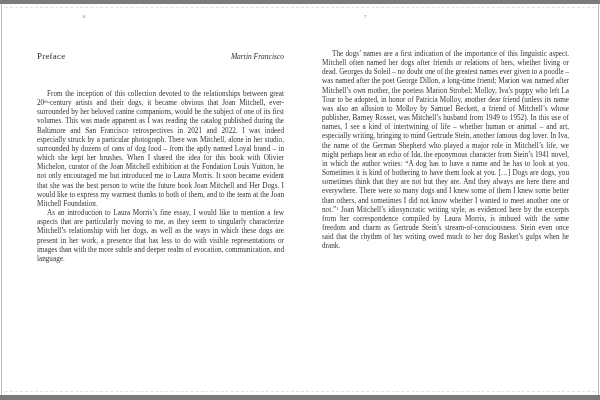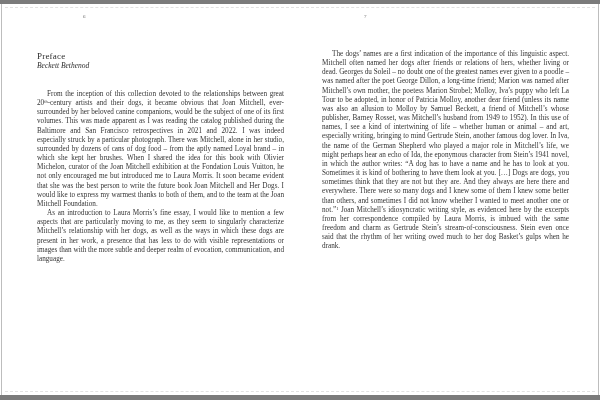--- a/index.html
+++ b/index.html
@@ -54,21 +54,20 @@
     color: #6a6a6a;
   }
   .page-left  .page-number { left: 46px; }
   .page-right .page-number { left: 42px; }
   .page-header {
     position: absolute;
     top: 51px; left: 0; right: 0;
     display: flex;
     justify-content: space-between;
     align-items: baseline;
-    flex-direction: column;
   }
   .preface-title {
     font-size: 9px;
     letter-spacing: 0.2px;
     color: #2c2c2c;
   }
   .preface-author {
     font-size: 7.5px;
     font-style: italic;
     color: #2c2c2c;
@@ -104,21 +103,21 @@
   <div class="dash-top"></div>
   <div class="edge-left"></div>
   <div class="edge-right"></div>
   <div class="dash-bottom"></div>
   <div class="frame-bottom"></div>
 
   <div class="page page-left">
     <div class="page-number">6</div>
     <div class="page-header">
       <span class="preface-title">Preface</span>
-      <span class="preface-author">Beckett Bethenod</span>
+      <span class="preface-author">Martin Francisco</span>
     </div>
     <div class="body-text">
         <p><span>From the inception of this collection devoted to the relationships between great 20</span><span class="sup">th</span><span>-century artists and their dogs, it became obvious that Joan Mitchell, ever-surrounded by her beloved canine companions, would be the subject of one of its first volumes. This was made apparent as I was reading the catalog published during the Baltimore and San Francisco retrospectives in 2021 and 2022. I was indeed especially struck by a particular photograph. There was Mitchell, alone in her studio, surrounded by dozens of cans of dog food – from the aptly named Loyal brand – in which she kept her brushes. When I shared the idea for this book with Olivier Michelon, curator of the </span><span class="italic">Joan Mitchell</span><span> exhibition at the Fondation Louis Vuitton, he not only encouraged me but introduced me to Laura Morris. It soon became evident that she was the best person to write the future book </span><span class="italic">Joan Mitchell and Her Dogs</span><span>. I would like to express my warmest thanks to both of them, and to the team at the Joan Mitchell Foundation.</span></p>
         <p><span>As an introduction to Laura Morris’s fine essay, I would like to mention a few aspects that are particularly moving to me, as they seem to singularly characterize Mitchell’s relationship with her dogs, as well as the ways in which these dogs are present in her work, a presence that has less to do with visible representations or images than with the more subtle and deeper realm of evocation, communication, and language.</span></p>
       </div>
   </div>
 
   <div class="page page-right">
     <div class="page-number">7</div>
     <div class="body-text">

